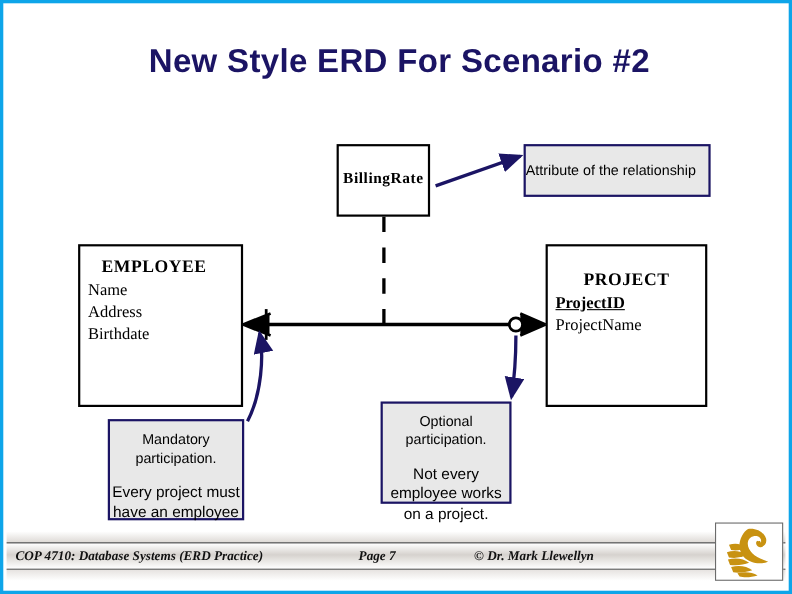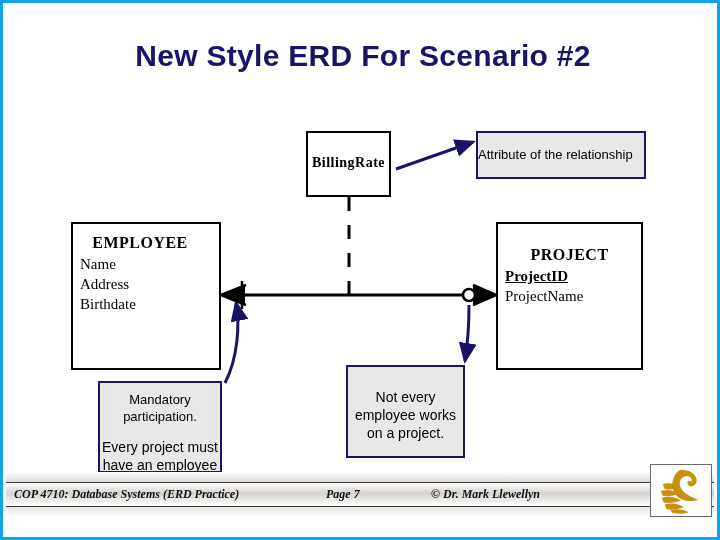--- a/index.html
+++ b/index.html
@@ -118,21 +118,21 @@
   #erd-lines {
     position: absolute;
     left: 0; top: 0;
     width: 720px; height: 540px;
     pointer-events: none;
   }
 
   
   #footer {
     position: absolute;
-    left: 3px; right: 3px; bottom: 20px;
+    left: 3px; right: 3px; bottom: 9px;
     height: 45px;
   }
   #footer-bar {
     position: absolute;
     left: 0; top: 10px;
     width: 100%; height: 25px;
     background: linear-gradient(to bottom, #ffffff 0%, #d6d2ce 45%, #e9e7e4 70%, #ffffff 100%);
     border-top: 1px solid #3c3c3c;
     border-bottom: 1px solid #3c3c3c;
     box-sizing: border-box;
@@ -228,20 +228,21 @@
   <div class="callout" id="callout-attribute">
     <div class="c-main">Attribute of the relationship</div>
   </div>
 
   <div class="callout" id="callout-mandatory">
     <div class="c-main">Mandatory participation.</div>
     <div class="c-sub">Every project must have an employee .</div>
   </div>
 
   <div class="callout" id="callout-optional">
+    <div class="c-main">Optional participation.</div>
     <div class="c-sub">Not every employee works on a project.</div>
   </div>
 
   <div id="footer">
     <div id="footer-top-strip"></div>
     <div id="footer-bar"></div>
     <div id="footer-bottom-strip"></div>
     <div class="footer-text" id="footer-course">COP 4710: Database Systems  (ERD Practice)</div>
     <div class="footer-text" id="footer-page">Page 7</div>
     <div class="footer-text" id="footer-copy">© Dr. Mark Llewellyn</div>

